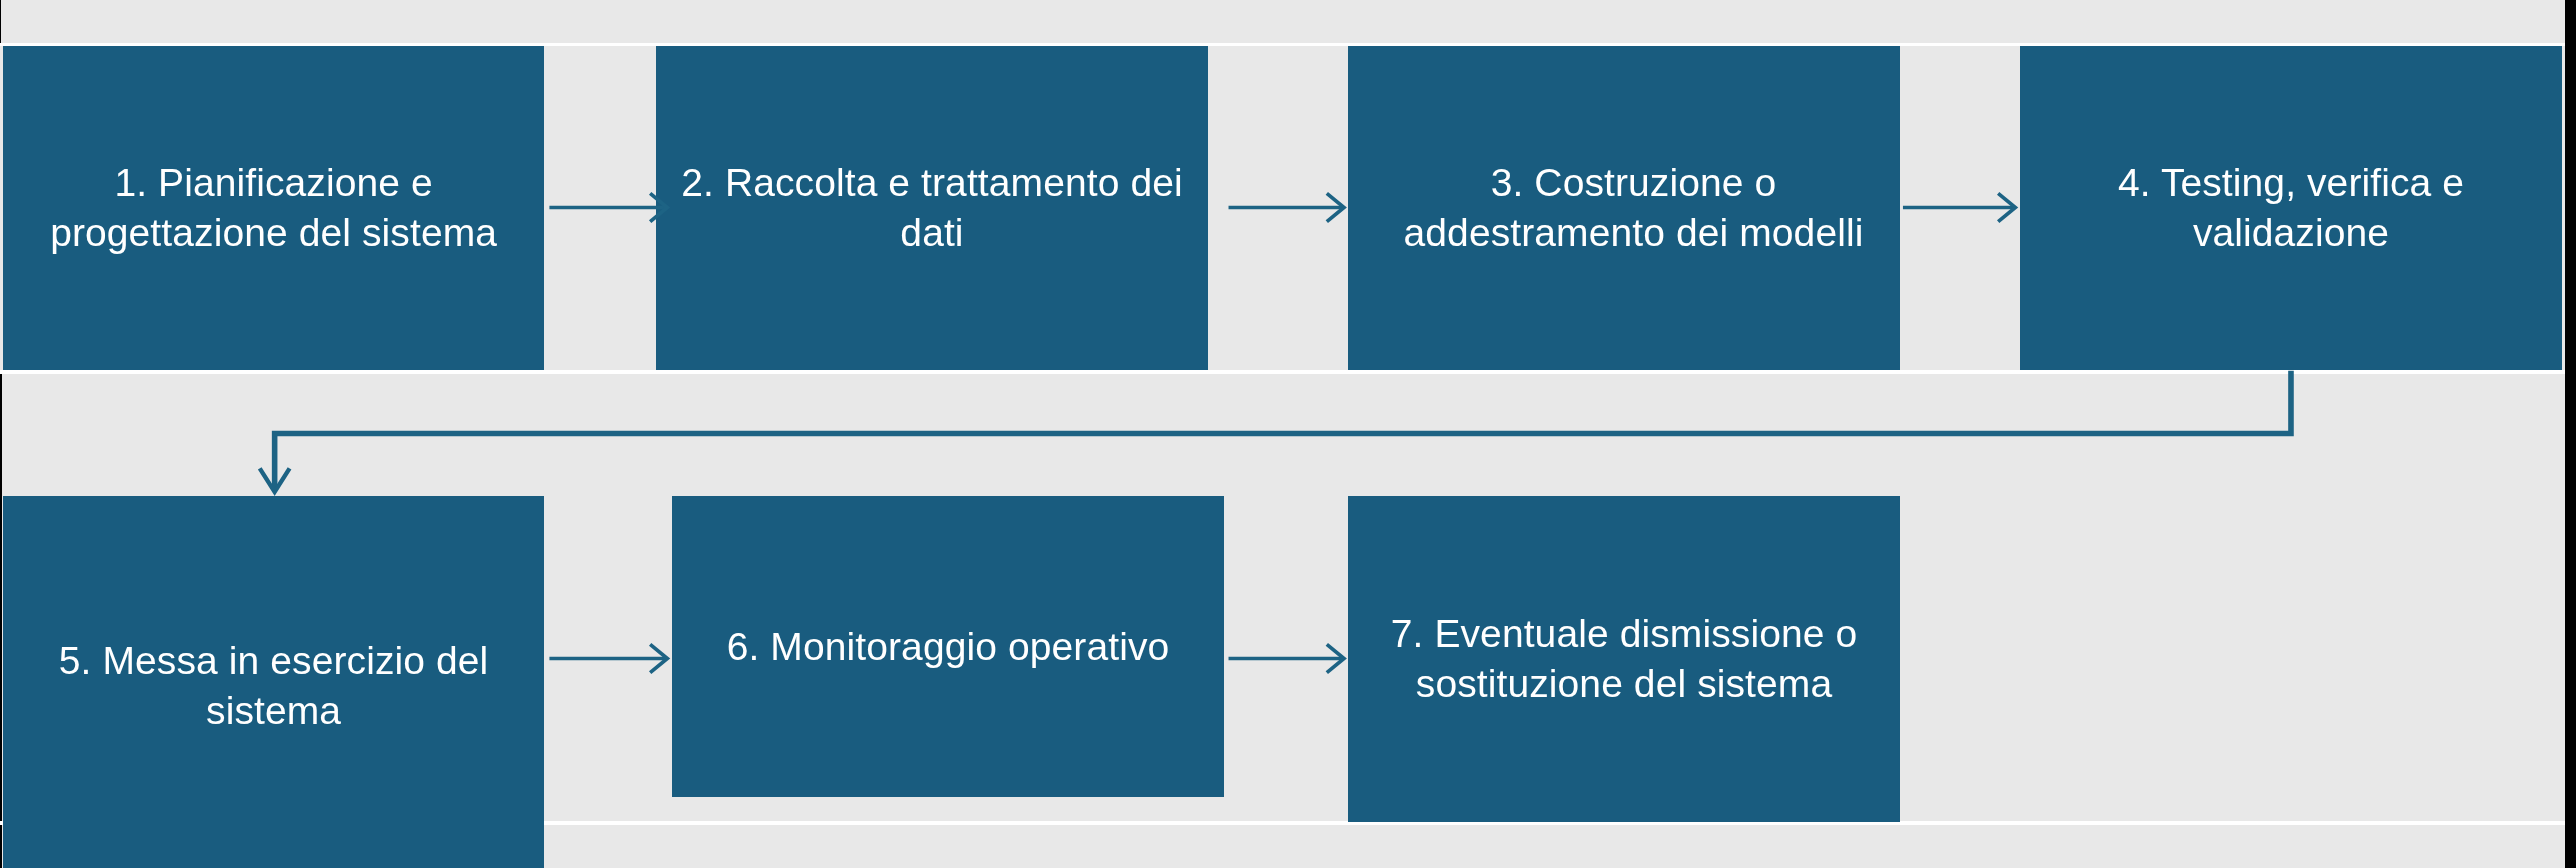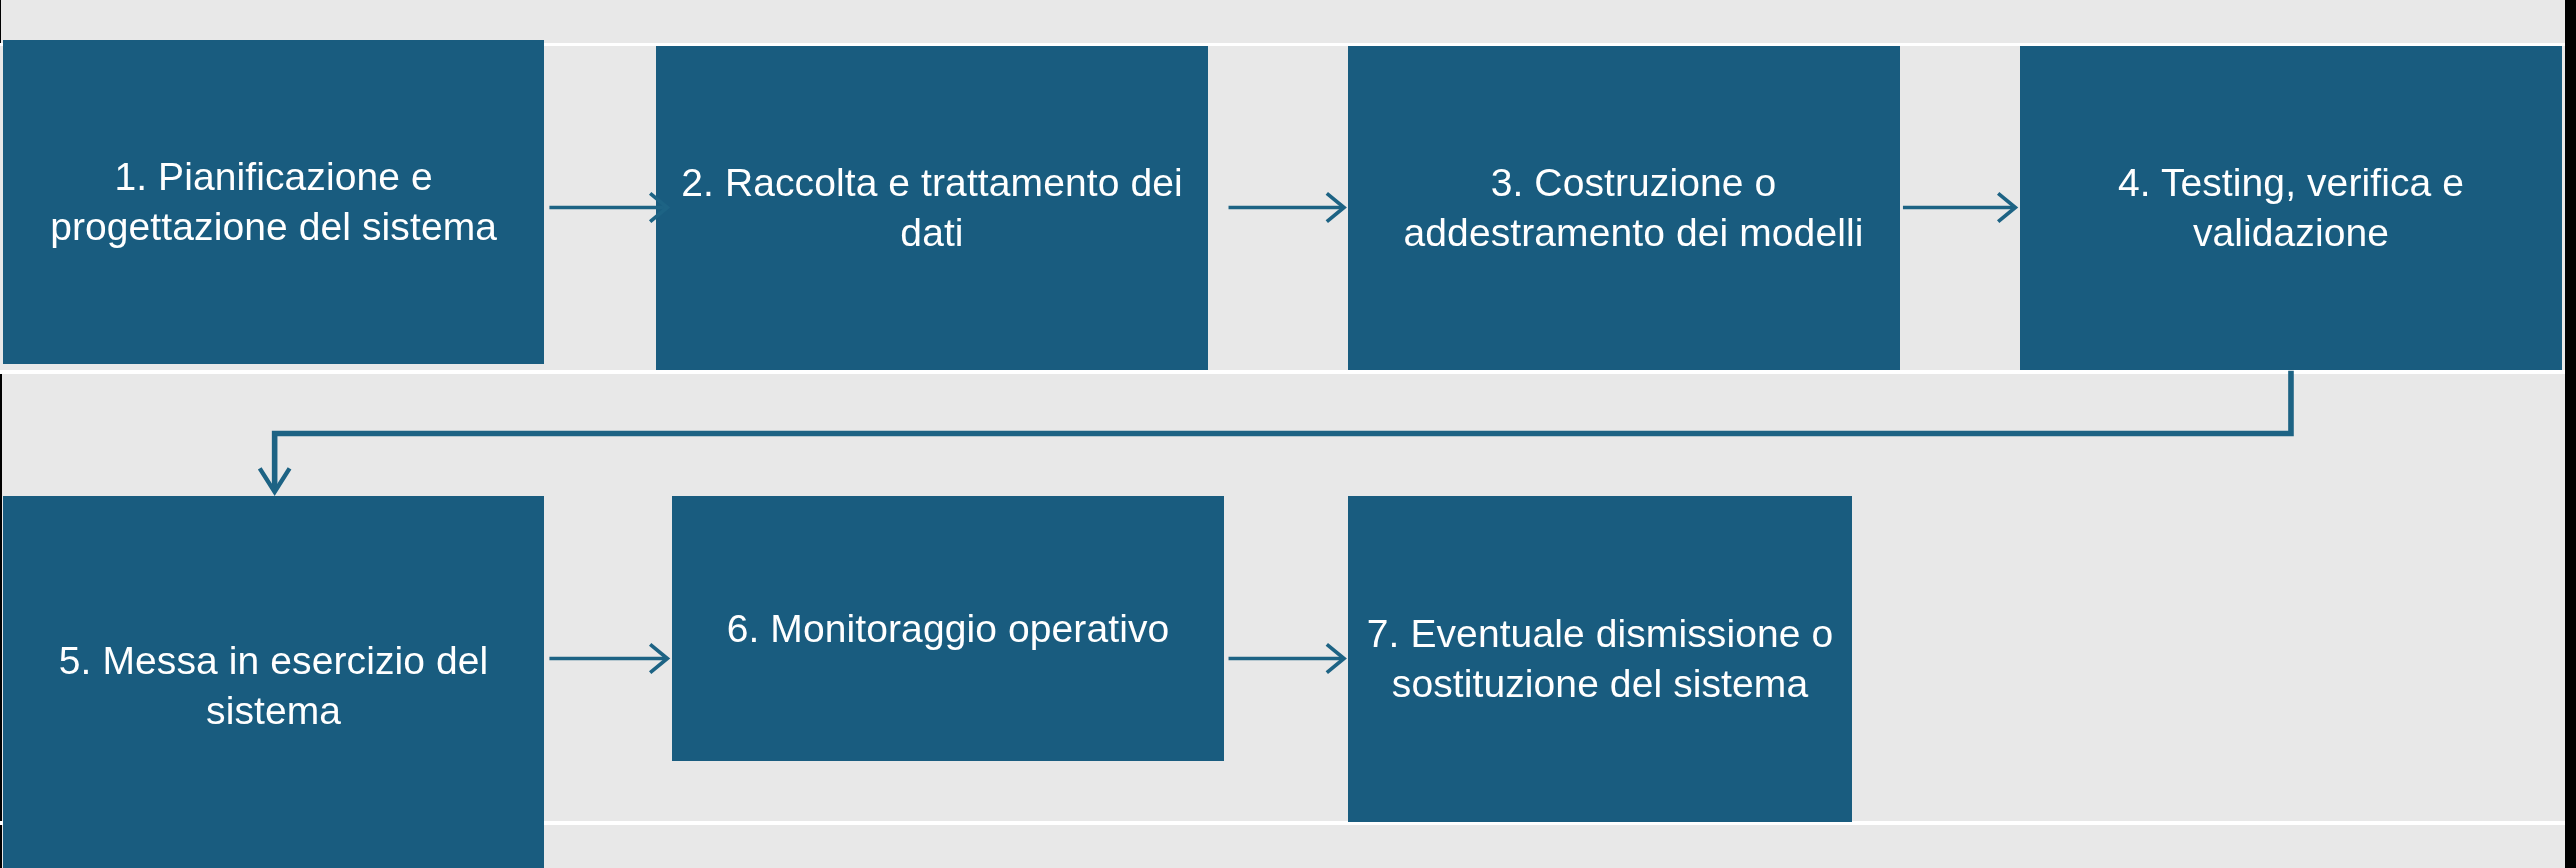--- a/index.html
+++ b/index.html
@@ -56,29 +56,29 @@
     padding: 0 16px;
     line-height: 1.27;
     font-size: 39px;
     font-weight: 400;
     letter-spacing: 0.1px;
     white-space: pre-line;
     user-select: none;
   }
 
   
-  .box-1 { left: 3.1px;    top: 40px; width: 541px;  height: 324px; }
+  .box-1 { left: 3.1px;    top: 46px; width: 541px;  height: 324px; }
   .box-2 { left: 656px; top: 46px; width: 552px;  height: 324px; }
   .box-3 { left: 1348px; top: 46px; width: 552px;  height: 324px; padding-left: 35px; }
   .box-4 { left: 2020px; top: 46px; width: 542px;  height: 324px; }
 
   
   .box-5 { left: 3.1px;    top: 496px; width: 541px; height: 380px; }
-  .box-6 { left: 672px; top: 496px; width: 552px; height: 265px; }
-  .box-7 { left: 1348px; top: 496px; width: 504px; height: 326px; }
+  .box-6 { left: 672px; top: 496px; width: 552px; height: 301px; }
+  .box-7 { left: 1348px; top: 496px; width: 552px; height: 326px; }
 
   
   .connector {
     position: absolute;
     overflow: visible;
     pointer-events: none;
   }
   .connector svg { display: block; overflow: visible; }
 
   

